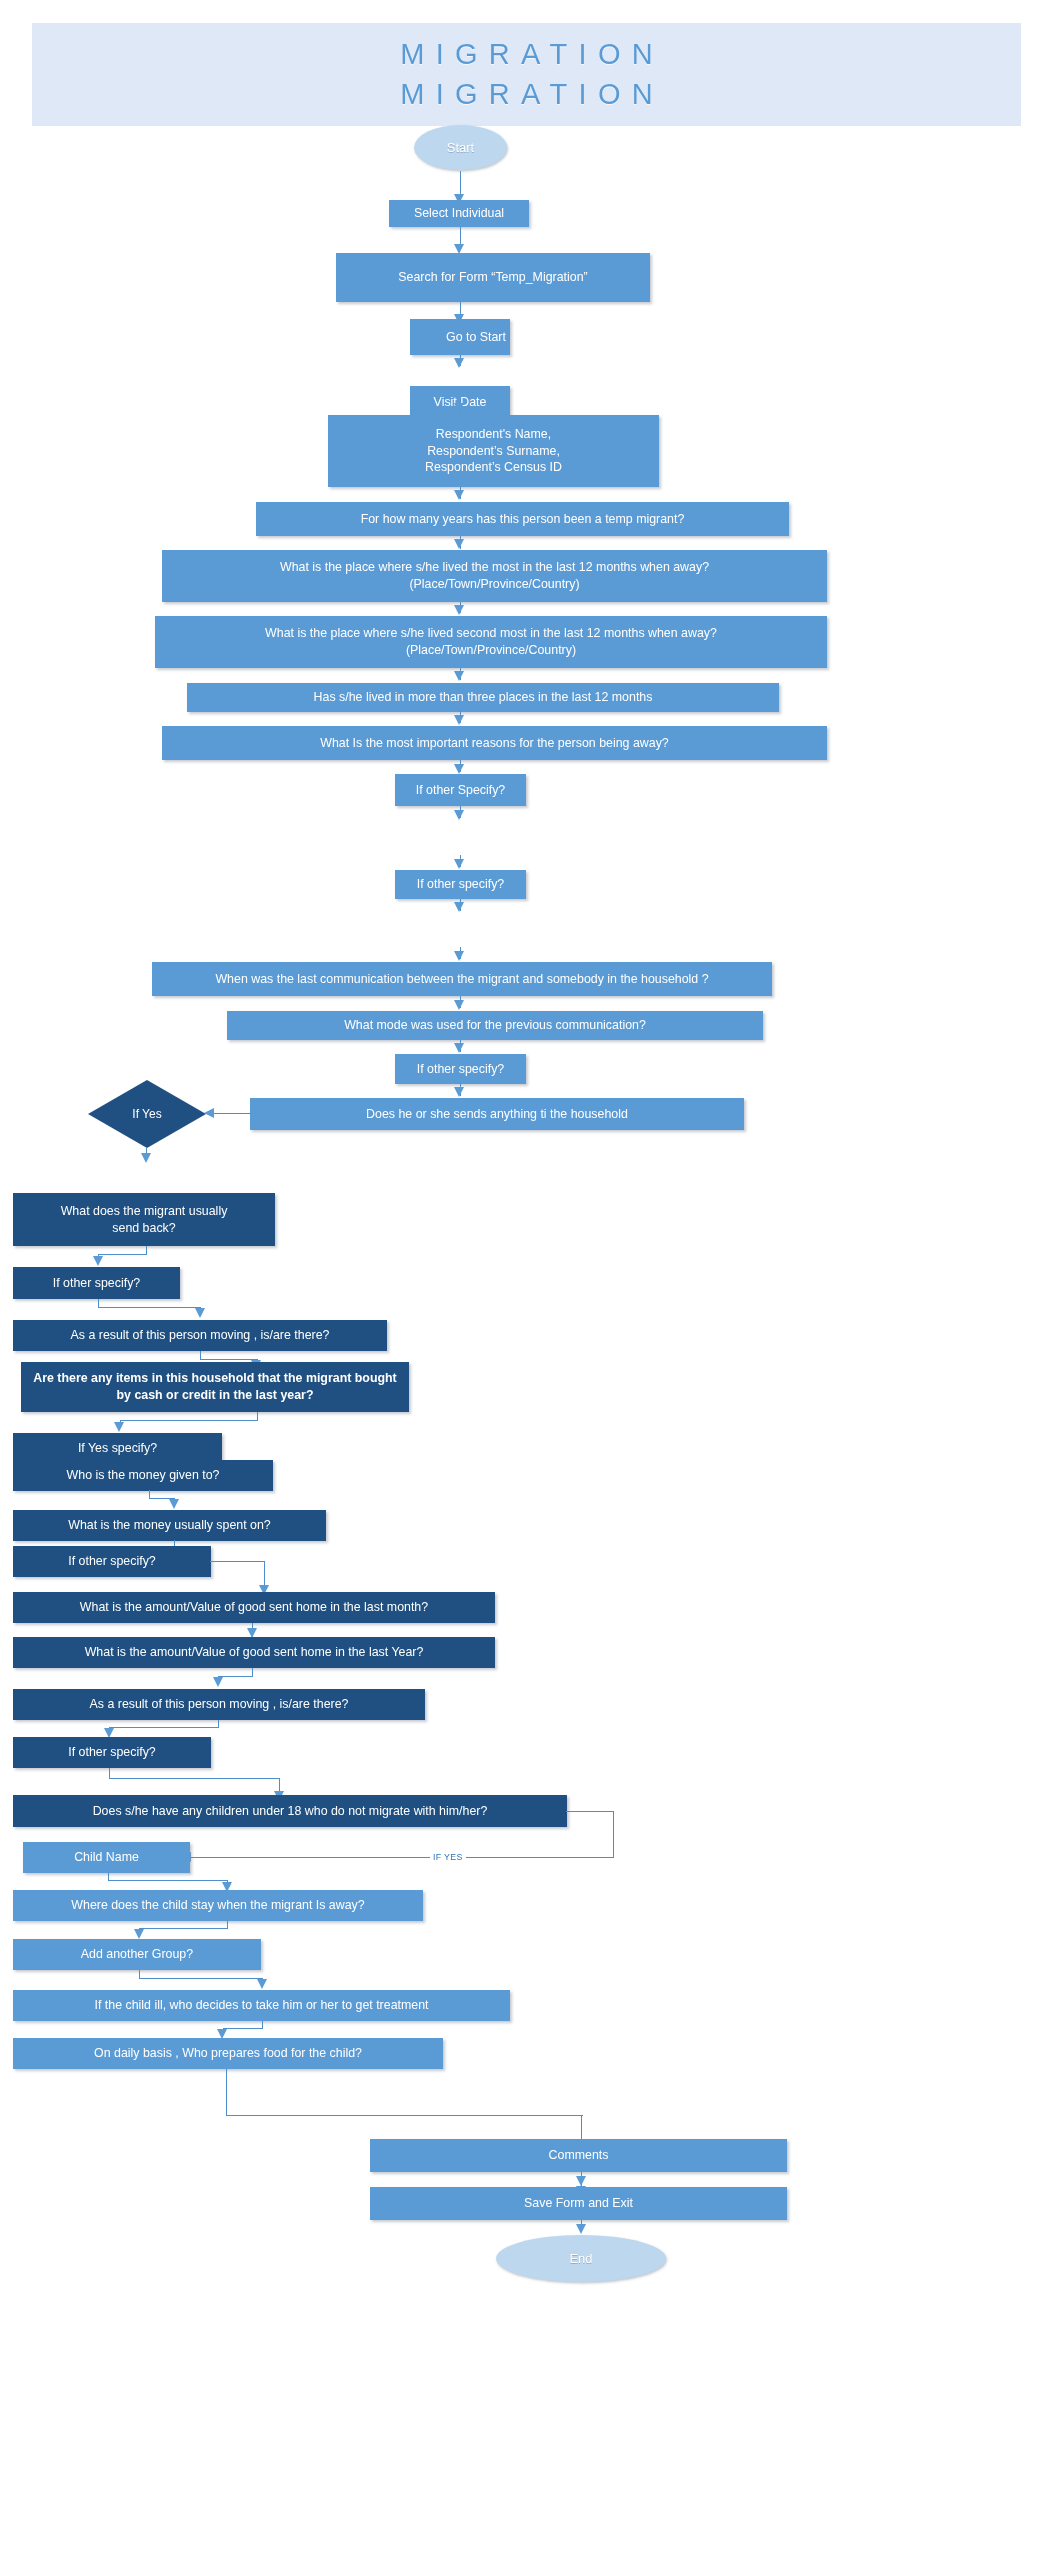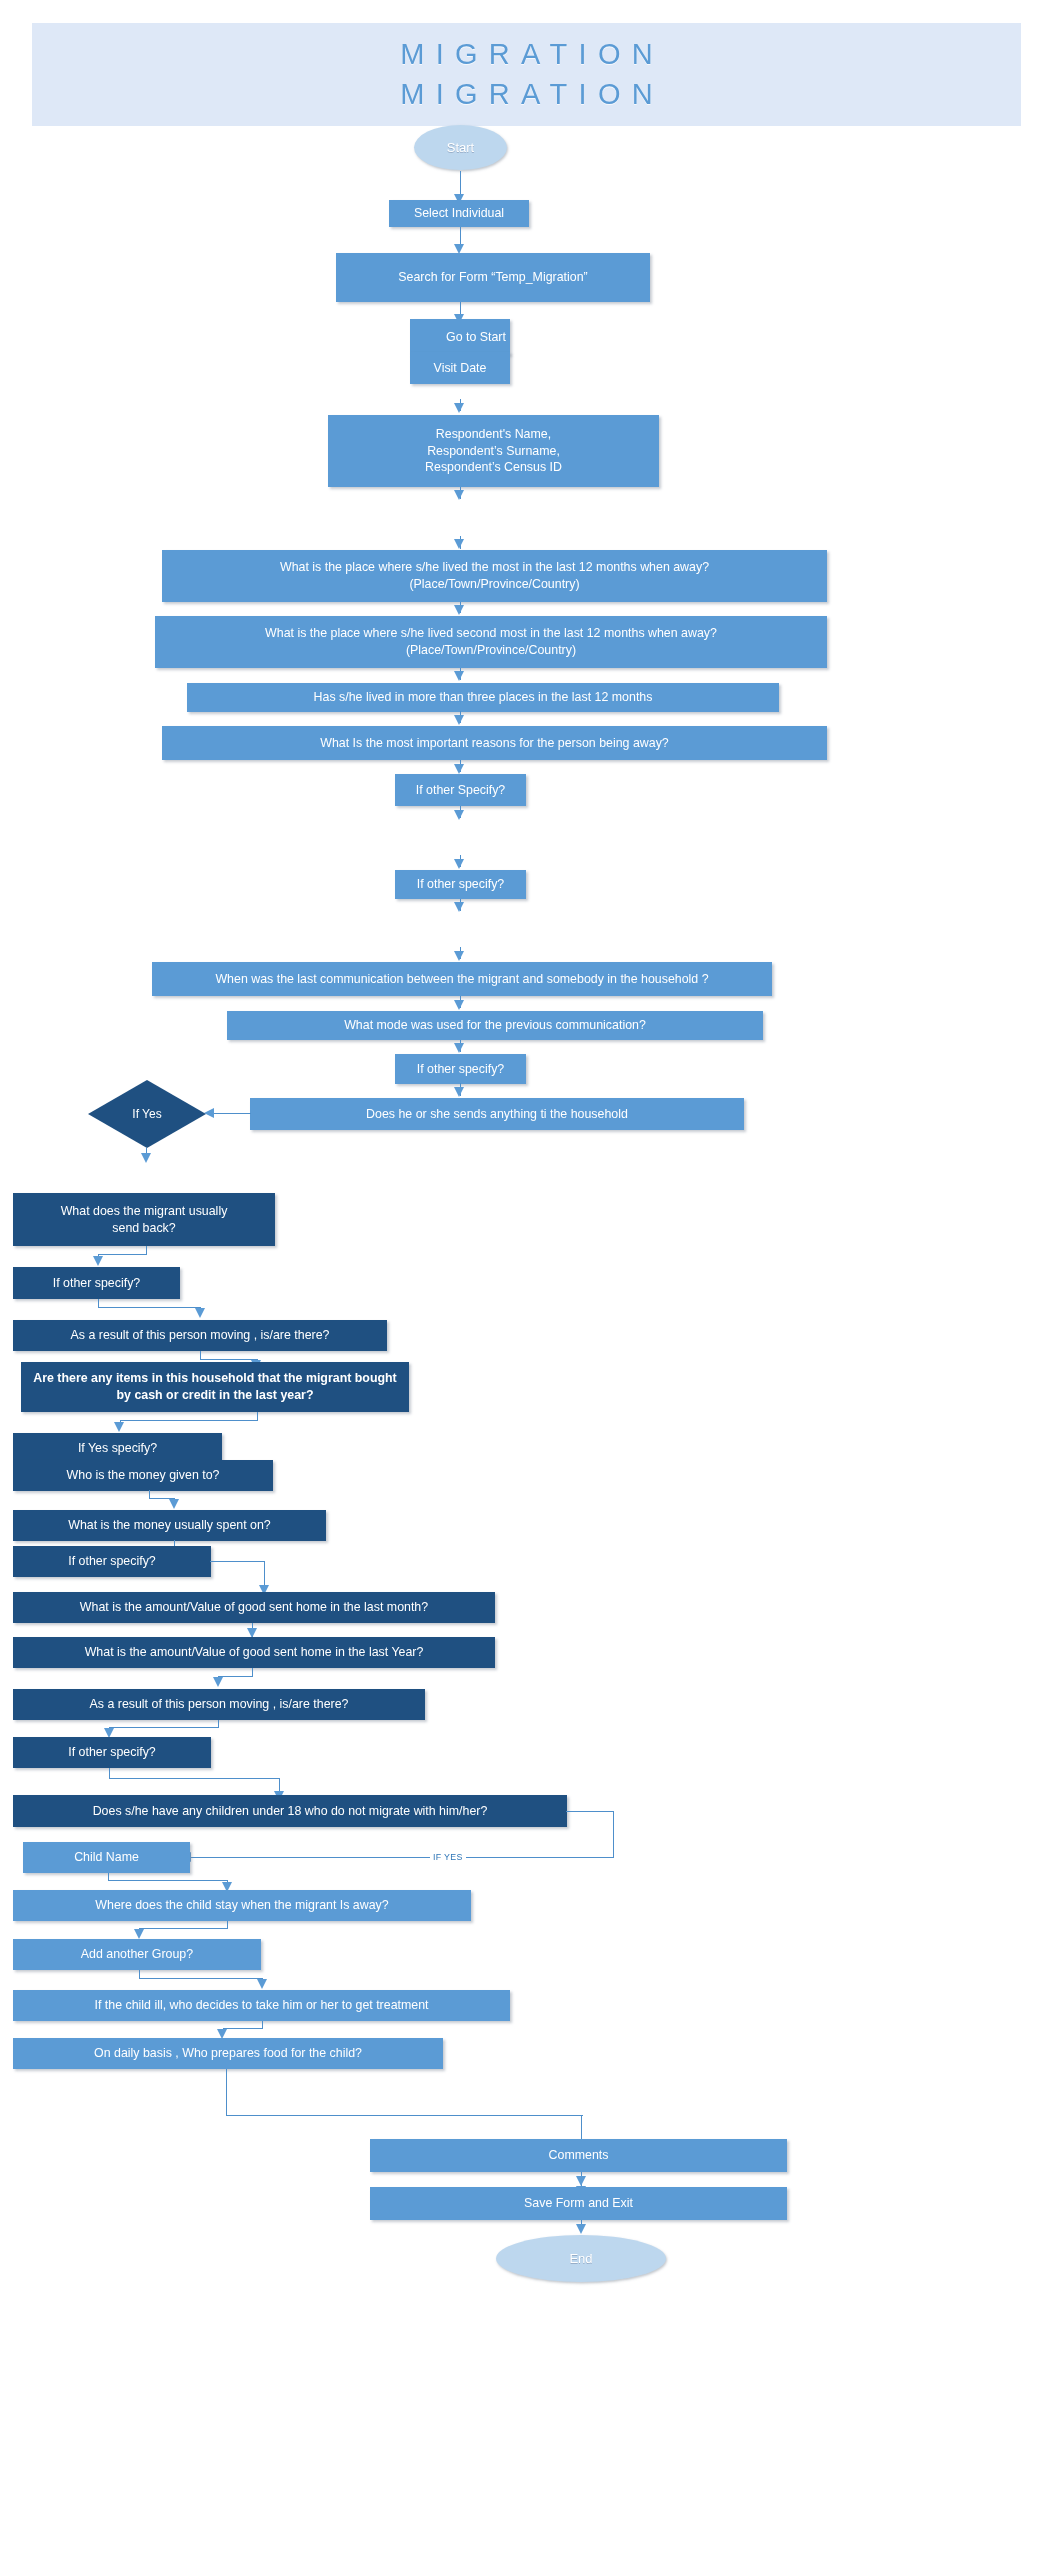--- a/index.html
+++ b/index.html
@@ -157,34 +157,37 @@
   </div>
   <div class="conn v" style="left:460px; top:302px; height:18px;"></div>
   <div class="arrow-down" style="left:454px; top:314px;"></div>
 
   <div class="node light" style="left:410px; top:319px; width:100px; height:36px;padding-left:36px;">
     <span>Go to Start</span>
   </div>
   <div class="conn v" style="left:460px; top:355px; height:11.3px;"></div>
   <div class="arrow-down" style="left:454px; top:358px;"></div>
 
-  <div class="node light" style="left:410px; top:352px; width:100px; height:32px;">
+  <div class="node light" style="left:410px; top:386px; width:100px; height:32px;">
     <span>Visit Date</span>
   </div>
   <div class="conn v" style="left:460px; top:399px; height:12.4px;"></div>
   <div class="arrow-down" style="left:454px; top:403px;"></div>
 
   <div class="node light" style="left:328px; top:415px; width:331px; height:72px;">
     <span>Respondent's Name,
 Respondent’s Surname,
 Respondent’s Census ID</span>
   </div>
   <div class="conn v" style="left:460px; top:487px; height:12.4px;"></div>
   <div class="arrow-down" style="left:454px; top:490px;"></div>
 
+  <div class="node light" style="left:256px; top:502px; width:533px; height:34px;">
+    <span>For how many years has this person been a temp migrant?</span>
+  </div>
   <div class="conn v" style="left:460px; top:536px; height:13.4px;"></div>
   <div class="arrow-down" style="left:454px; top:539px;"></div>
 
   <div class="node light" style="left:162px; top:550px; width:665px; height:52px;">
     <span>What is the place where s/he lived the most in the last 12 months when away?
 (Place/Town/Province/Country)</span>
   </div>
   <div class="conn v" style="left:460px; top:602px; height:11.3px;"></div>
   <div class="arrow-down" style="left:454px; top:605px;"></div>
 
@@ -364,21 +367,21 @@
   <div class="edge-label" style="left:430px; top:1852px;">IF YES</div>
 
   <div class="node light" style="left:23px; top:1842px; width:167px; height:31px;">
     <span>Child Name</span>
   </div>
   <div class="conn v" style="left:108px; top:1873px; height:8.2px;"></div>
   <div class="conn h" style="left:108px; top:1880px; width:120px;"></div>
   <div class="conn v" style="left:227px; top:1880px; height:4.1px;"></div>
   <div class="arrow-down" style="left:222px; top:1882px;"></div>
 
-  <div class="node light" style="left:13px; top:1890px; width:458px; height:31px;">
+  <div class="node light" style="left:13px; top:1890px; width:410px; height:31px;">
     <span>Where does the child stay when the migrant Is away?</span>
   </div>
   <div class="conn v" style="left:227px; top:1921px; height:8.2px;"></div>
   <div class="conn h" style="left:139px; top:1928px; width:89px;"></div>
   <div class="conn v" style="left:139px; top:1928px; height:4.1px;"></div>
   <div class="arrow-down" style="left:134px; top:1929px;"></div>
 
   <div class="node light" style="left:13px; top:1939px; width:248px; height:31px;">
     <span>Add another Group?</span>
   </div>

